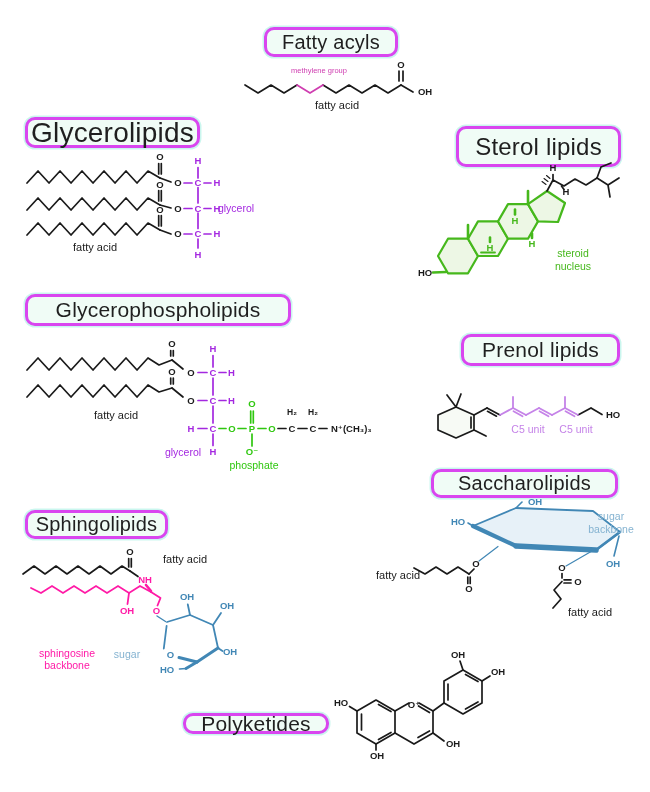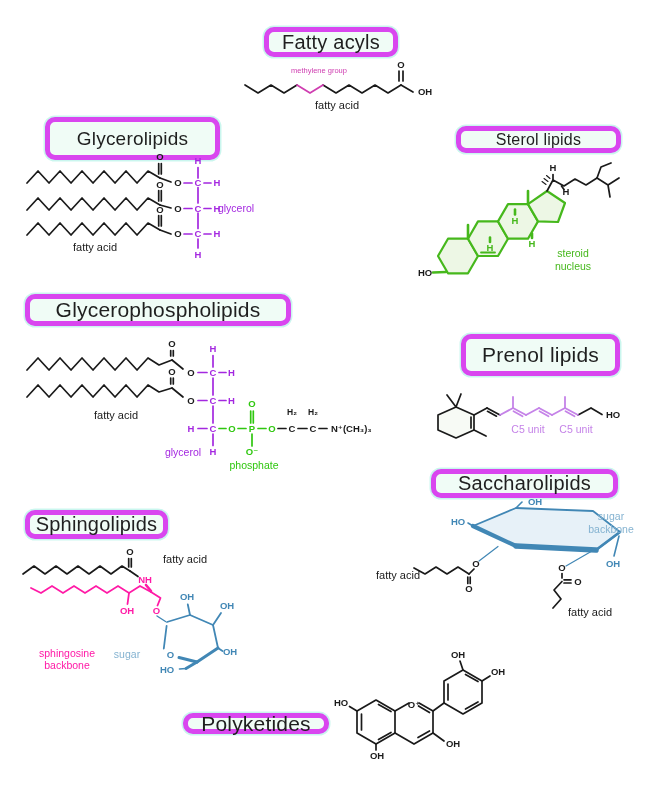--- a/index.html
+++ b/index.html
@@ -1,18 +1,18 @@
 <!DOCTYPE html>
 <html><head>
 <meta charset="utf-8">
 <style>
   html,body{margin:0;padding:0;background:#fff;}
   .canvas{position:relative;width:650px;height:792px;background:#ffffff;overflow:hidden;
           font-family:"Liberation Sans","DejaVu Sans",sans-serif;}
-  .tbox{position:absolute;background:#f0fcf6;border:5px solid #d946ef;border-radius:10px;
+  .tbox{position:absolute;background:#f0fcf6;border:3px solid #d946ef;border-radius:10px;
         box-sizing:border-box;display:flex;align-items:center;justify-content:center;
         color:#1f1f1f;letter-spacing:.2px;box-shadow:0 0 0 1.5px rgba(63,224,194,.28);}
   .struct{position:absolute;}
   svg text{font-family:"Liberation Sans","DejaVu Sans",sans-serif;}
   .atm{font-size:9.5px;font-weight:bold;text-anchor:middle;}
   .as{text-anchor:start;}
   .sm{font-size:8.5px;}
   .lab{font-size:11px;font-weight:normal;text-anchor:middle;}
   .lab2{font-size:10.5px;text-anchor:middle;}
   .lab3{font-size:7.5px;text-anchor:middle;}
@@ -47,21 +47,21 @@
           <path d="M57,27 L70,35 L83,27"></path>
         </g>
       <text class="lab3 mg" x="79" y="15">methylene group</text>
       <text class="atm k" x="161" y="9.5">O</text>
       <text class="atm k" x="185" y="37">OH</text>
       <text class="lab k" x="97" y="51">fatty acid</text>
     </svg>
   </div>
 
   <div>
-    <div class="tbox" style="left:25px;top:117px;width:175px;height:43px;font-size:19px;margin-left:20px;">
+    <div class="tbox" style="left:25px;top:117px;width:175px;height:31px;font-size:28px;">
       <span>Glycerolipids</span>
     </div>
     <svg class="struct" style="left:20px;top:150px;" width="235" height="118" viewBox="0 0 235 118">
       <g class="sk">
         <path d="M7,33 L18,21 L29,33 L40,21 L51,33 L62,21 L73,33 L84,21 L95,33 L106,21 L117,33 L128,21 L140,28"></path>
         <path d="M138.7,24 L138.7,13.5 M141.3,24 L141.3,13.5"></path>
         <path d="M140,28 L151,32"></path>
         <path d="M7,60 L18,48 L29,60 L40,48 L51,60 L62,48 L73,60 L84,48 L95,60 L106,48 L117,60 L128,48 L140,55"></path>
         <path d="M138.7,51 L138.7,40.5 M141.3,51 L141.3,40.5"></path>
         <path d="M140,55 L151,58"></path>
@@ -88,21 +88,21 @@
       <text class="atm pu" x="197" y="61.5">H</text>
       <text class="atm pu" x="178" y="87">C</text>
       <text class="atm pu" x="197" y="87">H</text>
       <text class="atm pu" x="178" y="108">H</text>
       <text class="lab2 pu" x="216" y="62">glycerol</text>
       <text class="lab k" x="75" y="101">fatty acid</text>
     </svg>
   </div>
 
   <div>
-    <div class="tbox" style="left:456px;top:126px;width:165px;height:27px;font-size:16px;">
+    <div class="tbox" style="left:456px;top:126px;width:165px;height:41px;font-size:24px;">
       <span>Sterol lipids</span>
     </div>
     <svg class="struct" style="left:415px;top:158px;" width="235" height="140" viewBox="0 0 235 140">
       <g class="ssg" fill="#edf7e5">
         <polygon points="23,98 33,80.7 53,80.7 63,98 53,115.3 33,115.3" fill="#edf7e5"></polygon>
         <polygon points="53,80.7 63,63.4 83,63.4 93,80.7 83,98 63,98" fill="#edf7e5"></polygon>
         <polygon points="83,63.4 93,46.1 113,46.1 123,63.4 113,80.7 93,80.7" fill="#edf7e5"></polygon>
         <polygon points="113,46.1 123,63.4 143,64 150,45 132,33" fill="#edf7e5"></polygon>
       </g>
       <g class="ssg">
@@ -180,21 +180,21 @@
       <text class="atm k" x="293" y="93.5">C</text>
       <text class="atm k sm" x="293" y="76.5">H₂</text>
       <text class="atm k as" x="311" y="93.5">N⁺(CH₃)₃</text>
       <text class="lab k" x="96" y="81">fatty acid</text>
       <text class="lab2 pu" x="163" y="118">glycerol</text>
       <text class="lab2 gr" x="234" y="131">phosphate</text>
     </svg>
   </div>
 
   <div>
-    <div class="tbox" style="left:461px;top:334px;width:159px;height:42px;font-size:21px;">
+    <div class="tbox" style="left:461px;top:334px;width:159px;height:32px;font-size:21px;">
       <span>Prenol lipids</span>
     </div>
     <svg class="struct" style="left:430px;top:383px;" width="220" height="62" viewBox="0 0 220 62">
       <g class="sk">
         <polygon points="26,24 44,32 44,47 26,55 8,47 8,32" fill="#f7faf5"></polygon>
         <path d="M41,34 L41,45"></path>
         <path d="M26,24 L17,12 M26,24 L31,11"></path>
         <path d="M44,47 L56,53"></path>
         <path d="M44,32 L57,25"></path>
         <path d="M57,25 L70,32 M57.5,28.3 L66.5,33.2"></path>

